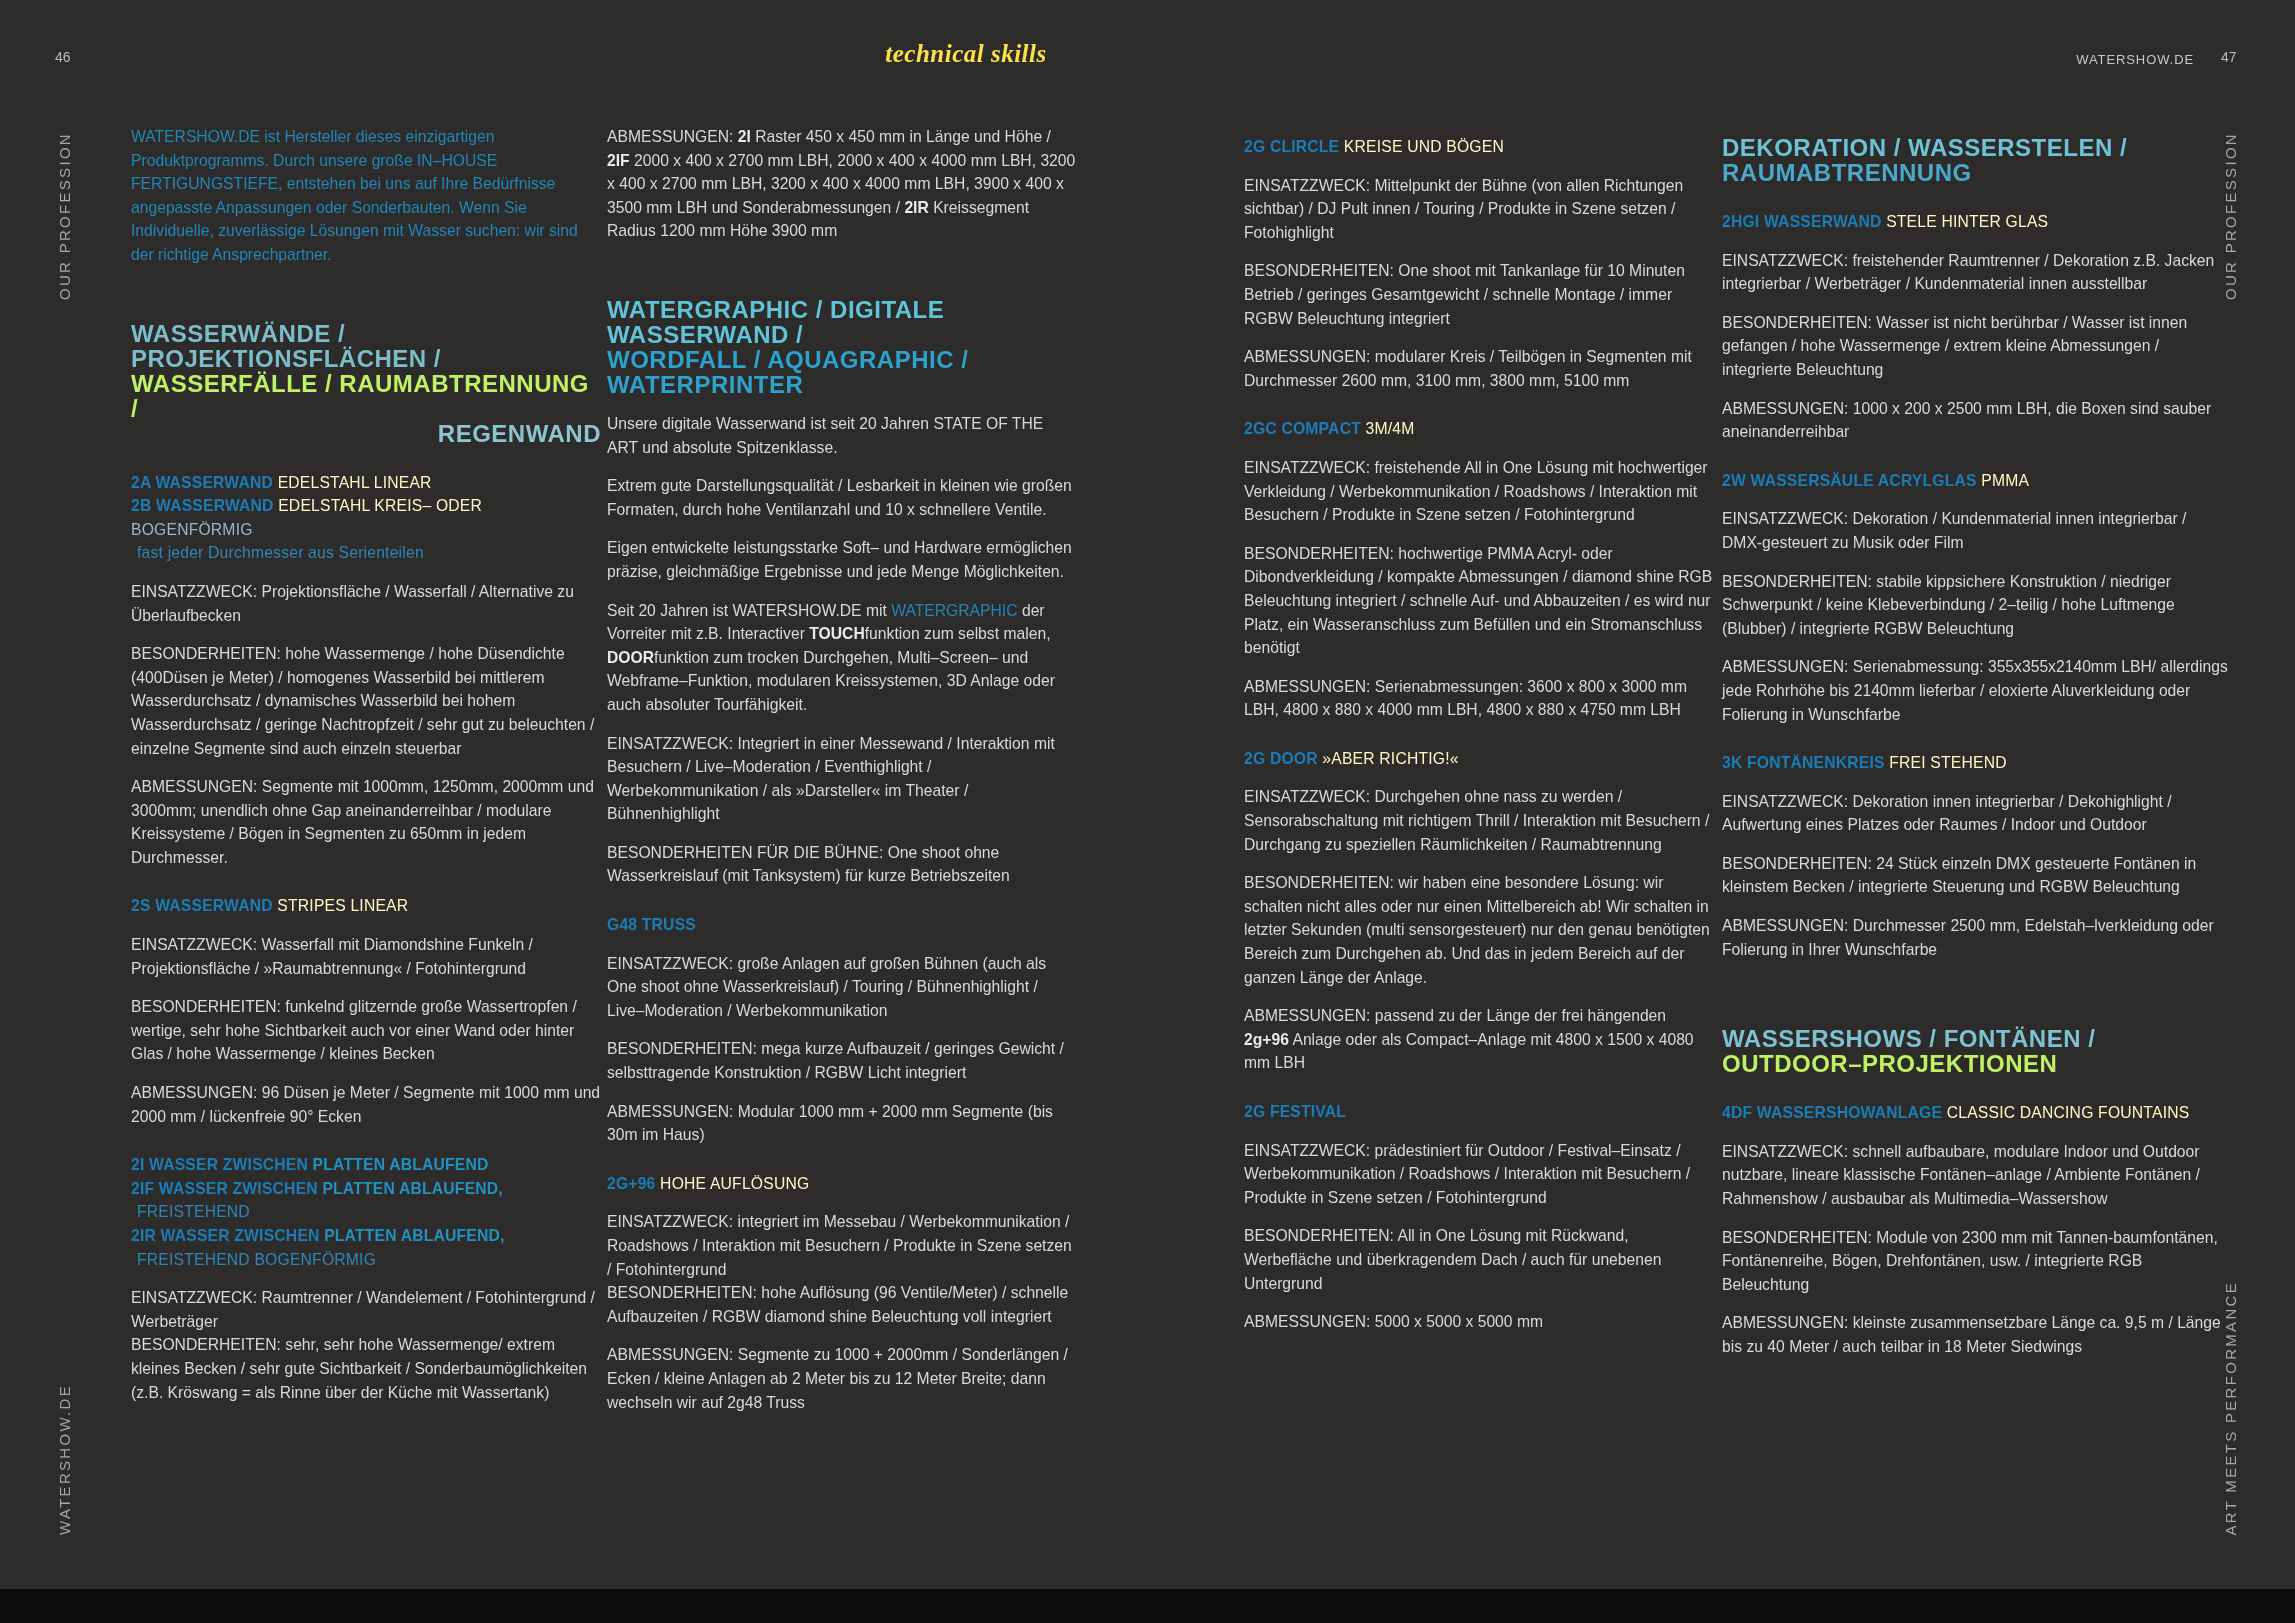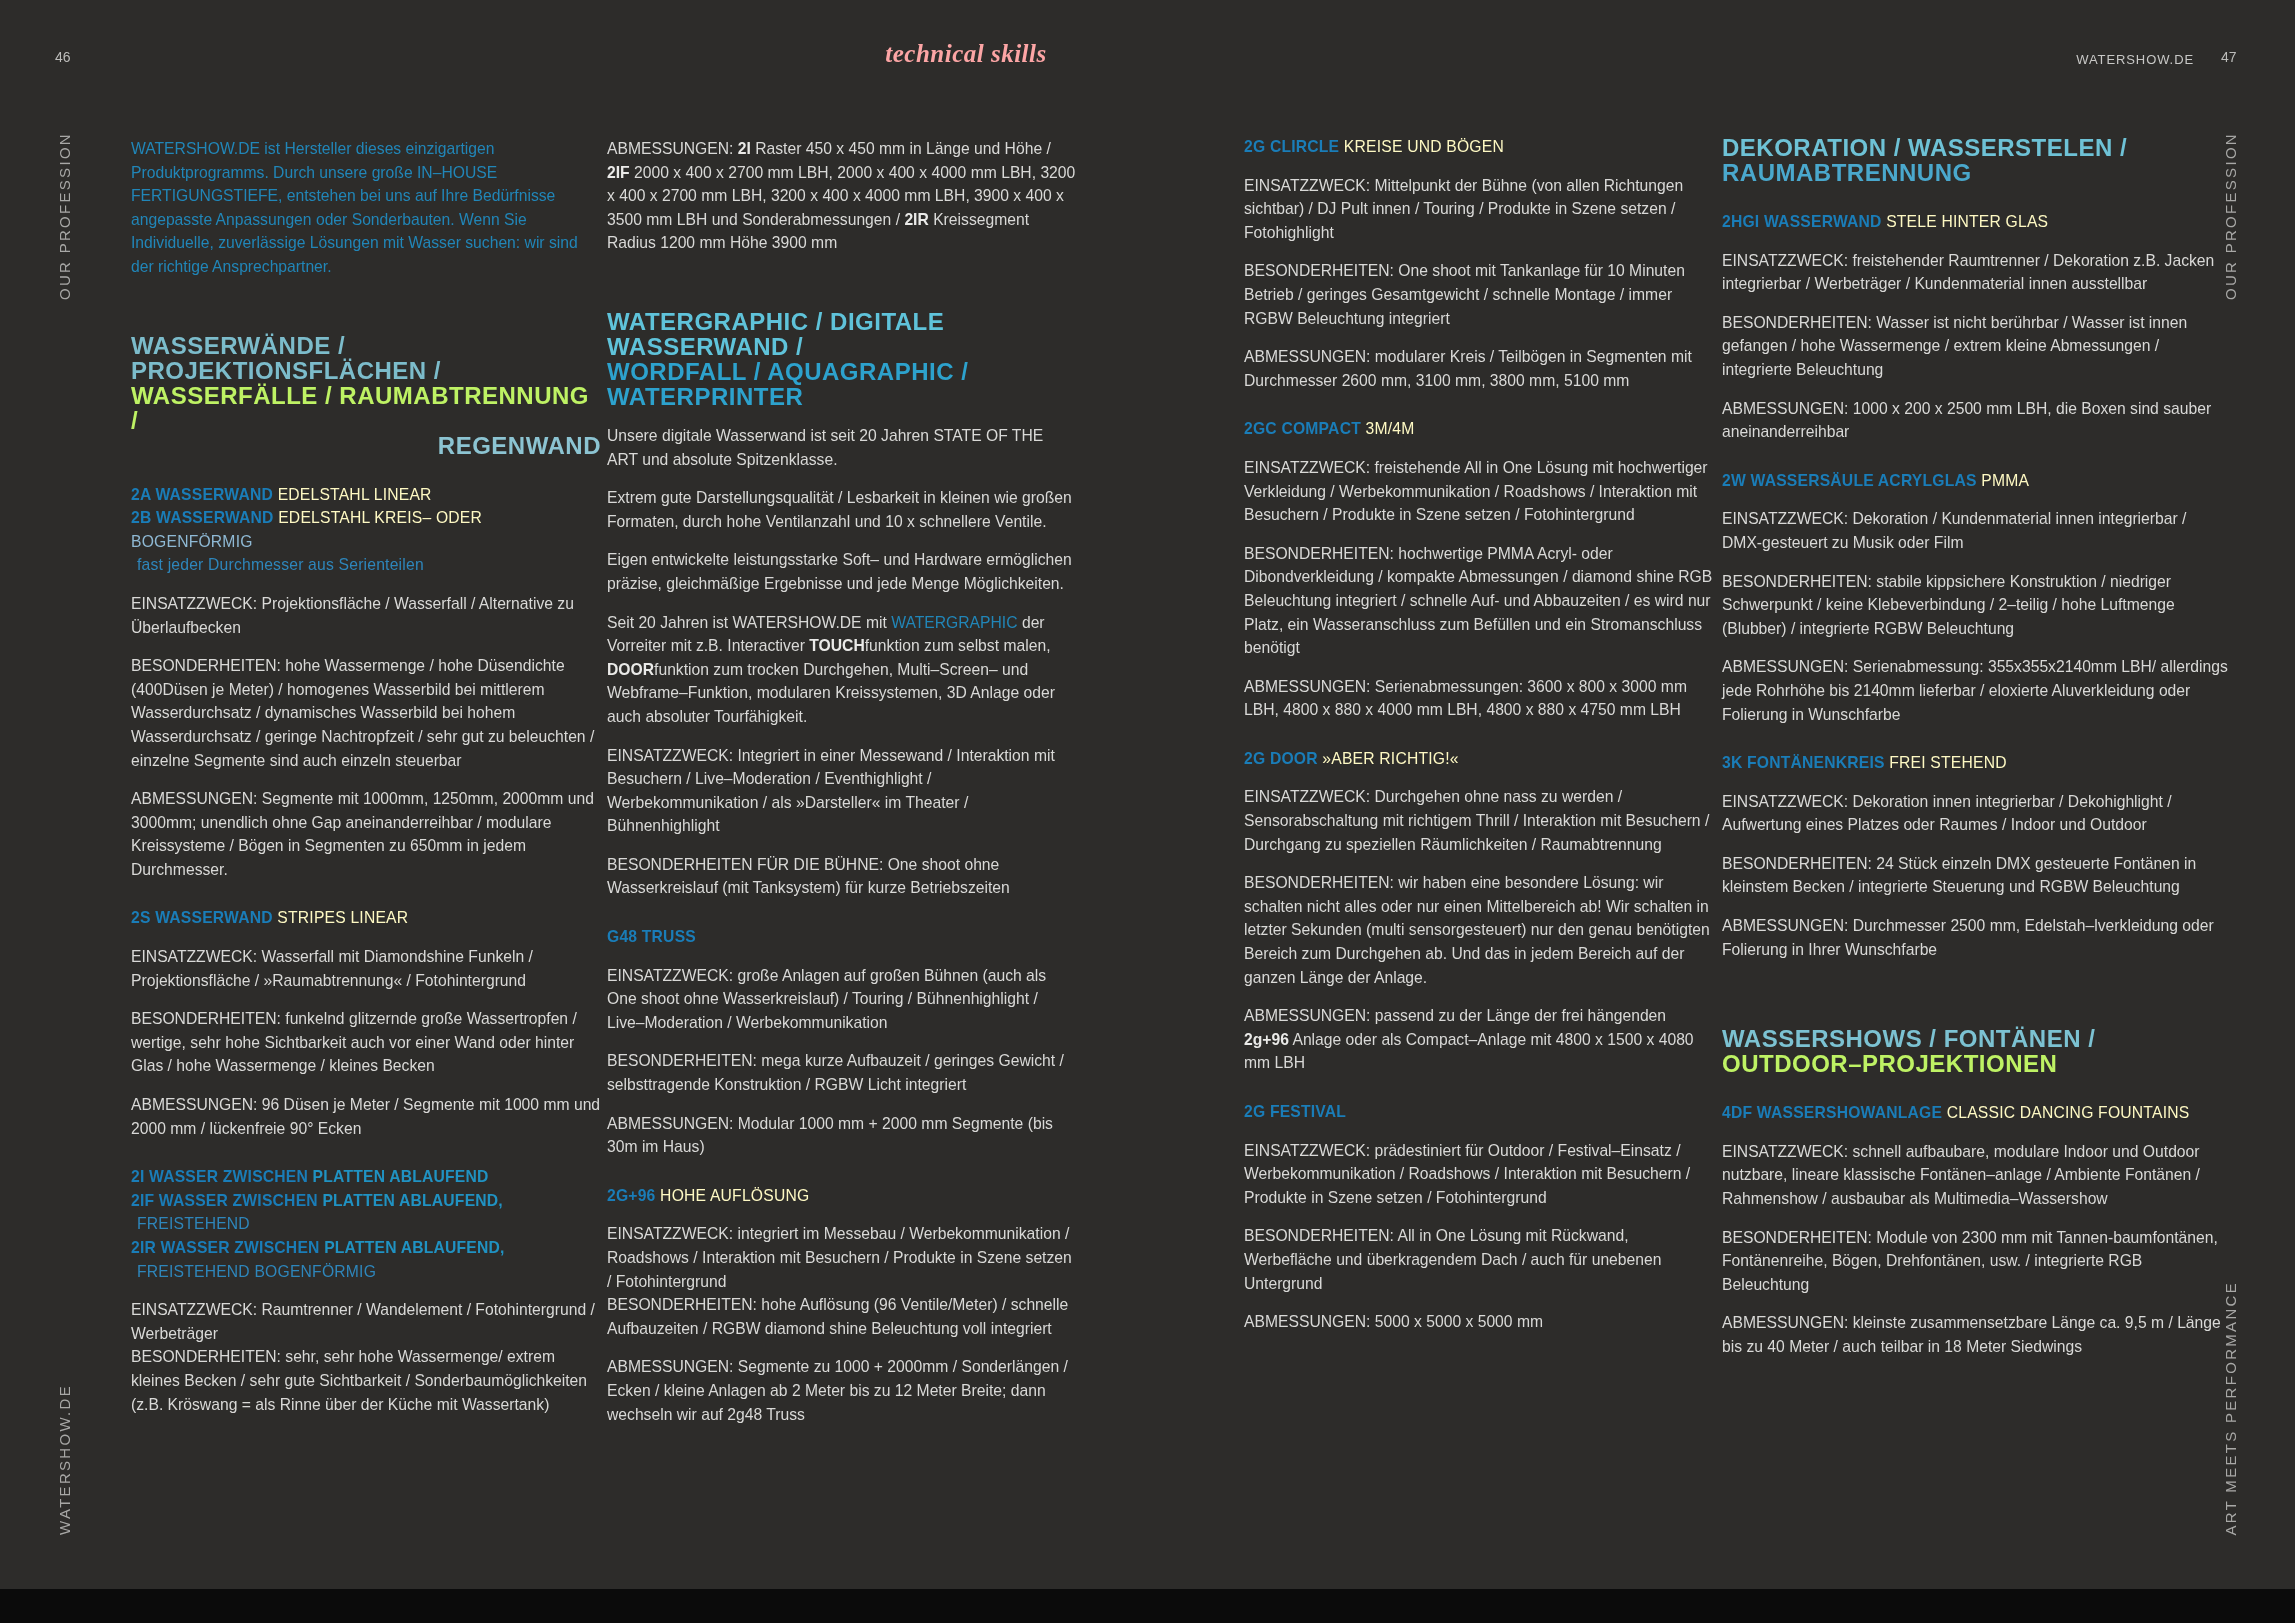--- a/index.html
+++ b/index.html
@@ -9,21 +9,21 @@
     font-family:"Liberation Sans", sans-serif;
     -webkit-font-smoothing:antialiased;
   }
   
   .pagenum{position:absolute;top:49px;font-size:14px;color:#bdbdbb;}
   #pn-left{left:55px;}
   #pn-right{left:2221px;}
   .spread-title{
     position:absolute;top:40px;left:827px;width:278px;text-align:center;
     font-family:"Liberation Serif", serif;font-style:italic;font-weight:bold;
-    font-size:25px;color:#fca5a5;letter-spacing:0.5px;
+    font-size:25px;color:#fde047;letter-spacing:0.5px;
   }
   .brand-top{
     position:absolute;top:52px;left:2027px;width:167px;text-align:right;
     font-size:13px;color:#c8c8c6;letter-spacing:0.9px;
   }
   
   .vtext{
     position:absolute;writing-mode:vertical-rl;transform:rotate(180deg);
     font-size:15px;color:#a8a8a6;letter-spacing:2.3px;white-space:nowrap;
   }
@@ -40,21 +40,21 @@
   #col2{left:607px;}
   #col3{left:1244px;}
   #col4{left:1722px;width:507px;}
   .block{margin:0;}
   .intro{margin-top:0;}
   .p{margin-top:15px;}
   .p.tight{margin-top:0;}
   .ph{margin-top:25px;font-weight:bold;letter-spacing:0.2px;}
   .h1{margin-top:54px;font-size:24px;line-height:25px;font-weight:bold;letter-spacing:0.5px;}
   .h1.xl{margin-top:65px;}
-  .col > .block:first-child{margin-top:13px;}
+  .col > .block:first-child{margin-top:1px;}
   .col > .ph:first-child, .col > .h1:first-child{margin-top:11px;}
   
   .footer-bar{position:absolute;left:0;bottom:0;width:2295px;height:34px;background:#0b0b0b;}
 </style>
 <style>.s-c1{color:#1a7db8;font-weight:bold;}.s-c2{color:#fef9c3;font-weight:normal;}.s-c2b{color:#2092c2;font-weight:bold;}.s-c3{color:#8fb9d4;font-weight:normal;}.s-c4{color:#2e86bb;font-weight:normal;margin-left:6px;}.s-blue{color:#2186b8;}.s-b{color:#eaeae8;font-weight:bold;}.col{color:#d9d9d7;}body{background:#2d2c2a;}.footer-bar{background:#0b0b0b;}.intro{color:#2186b8;}</style></head>
 <body>
 
 <div class="pagenum" id="pn-left">46</div>
 <div class="spread-title">technical skills</div>
 <div class="brand-top">WATERSHOW.DE</div>

